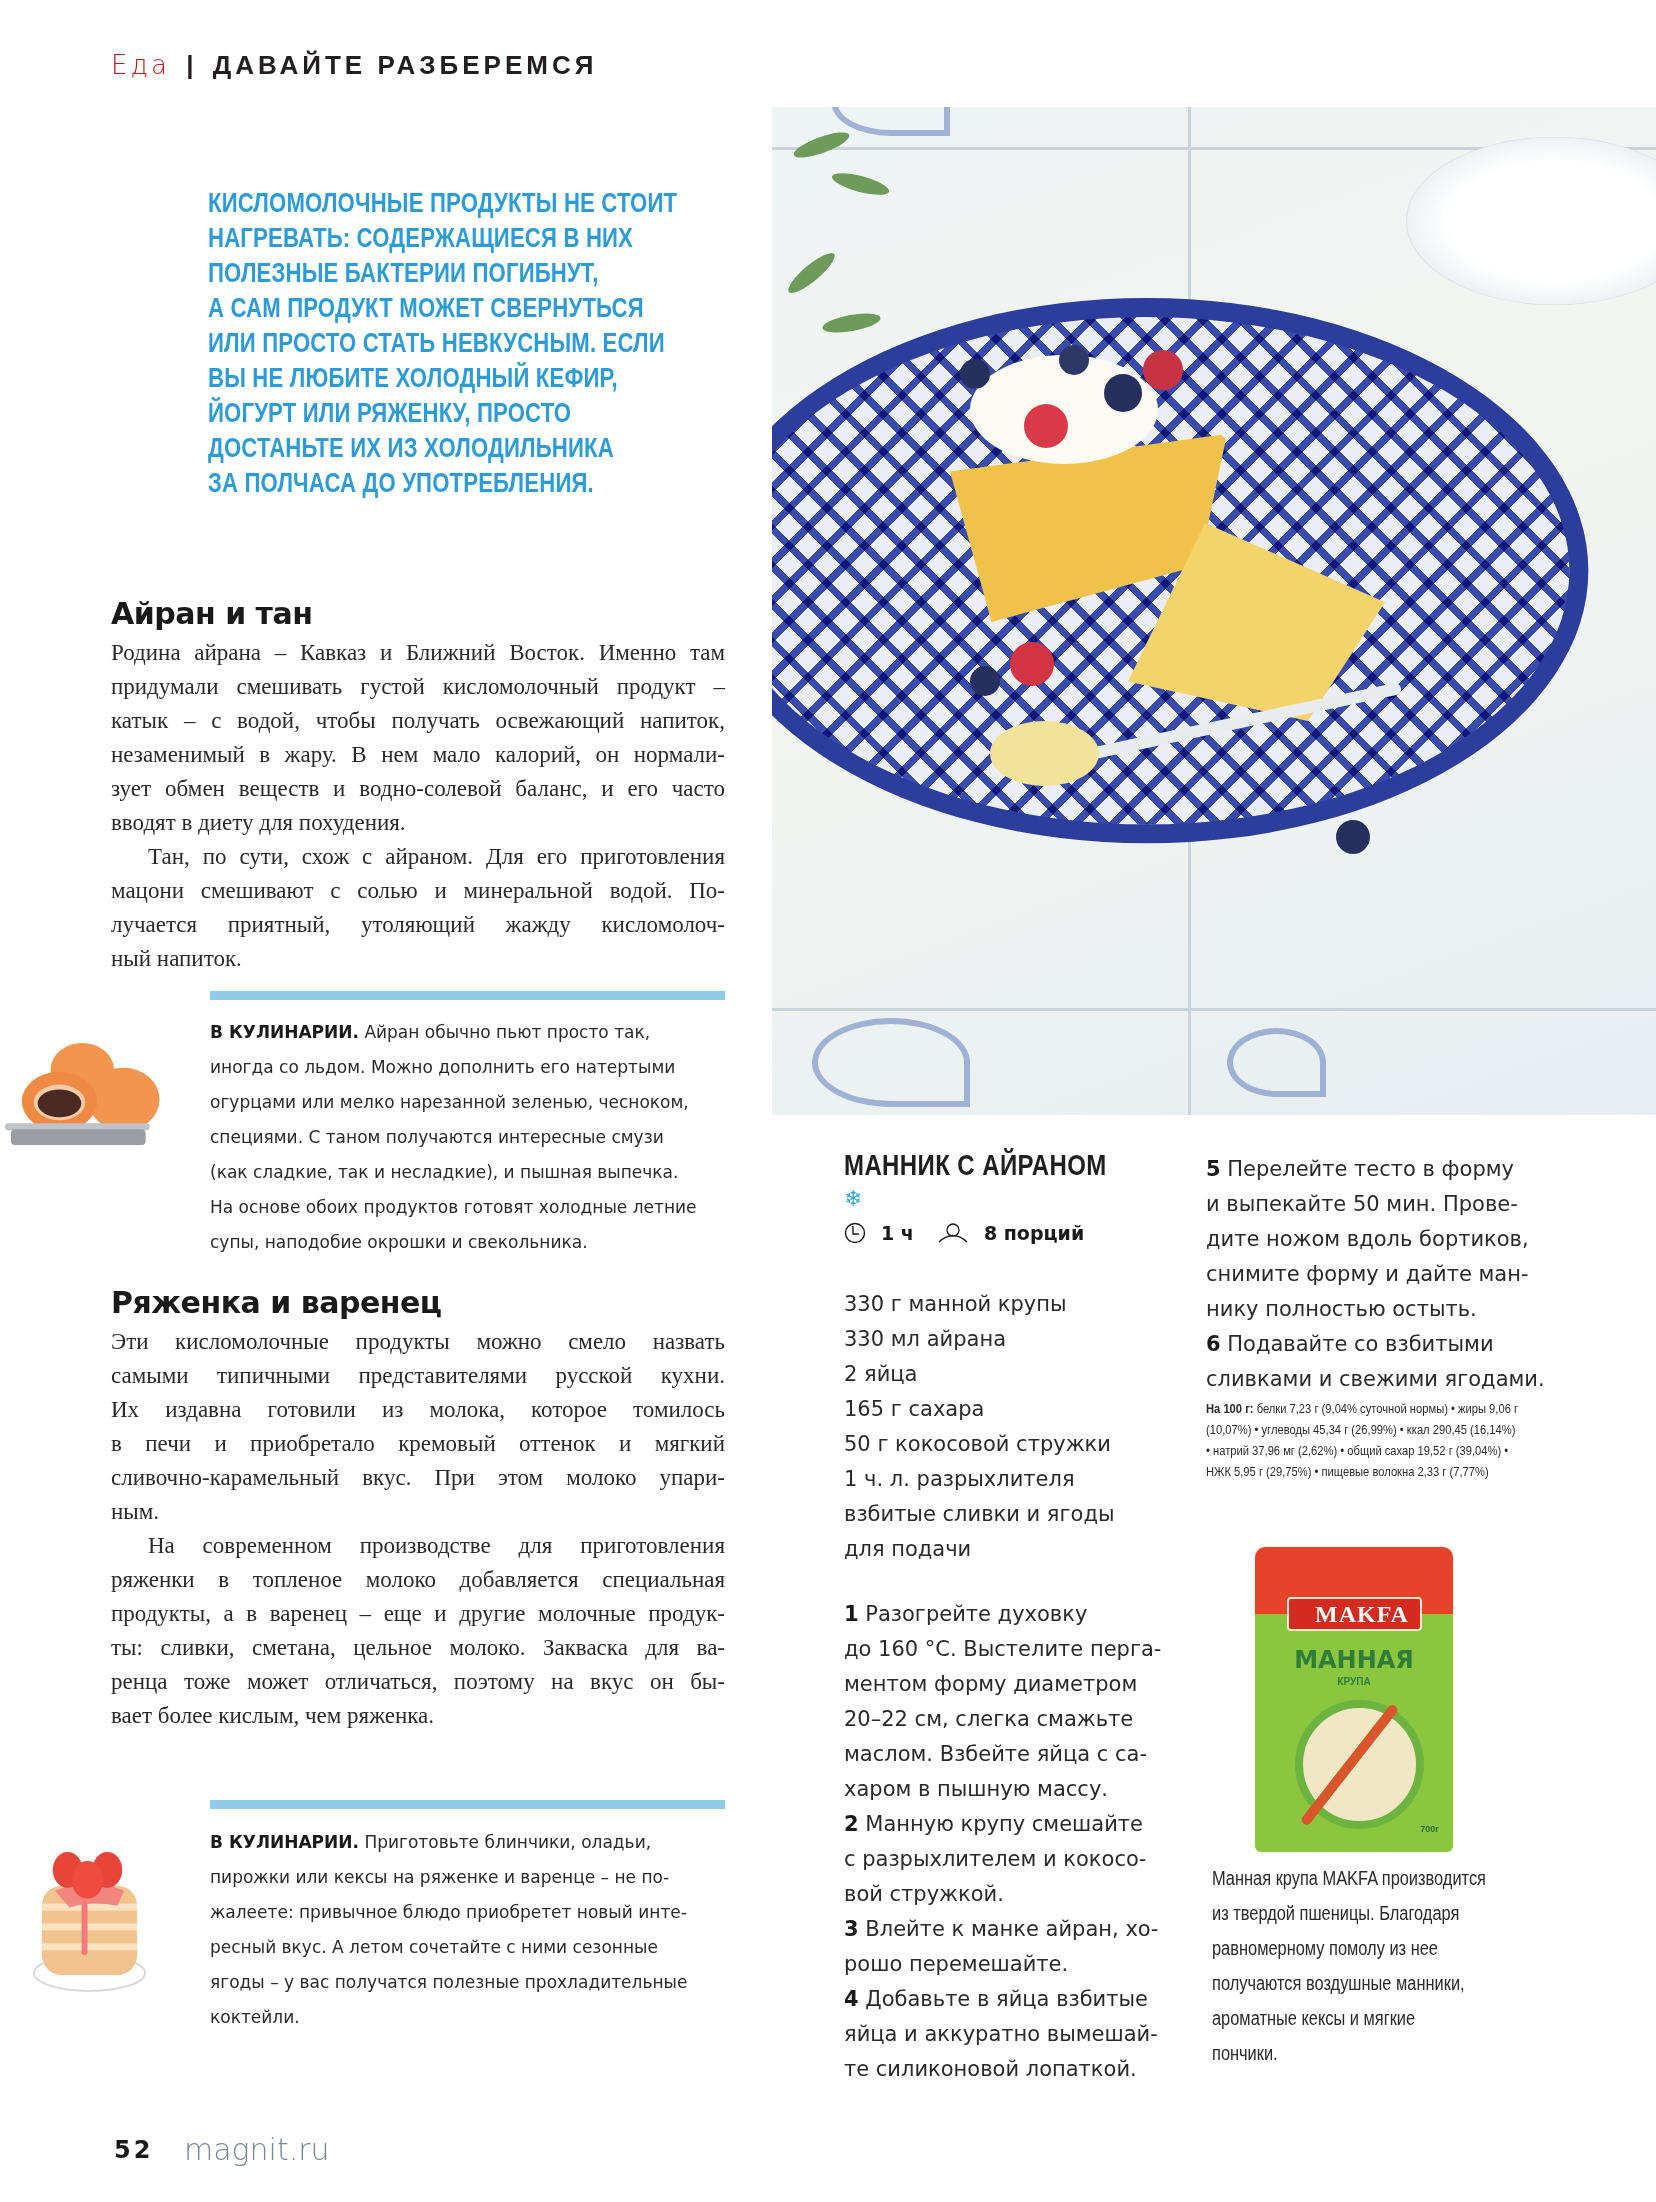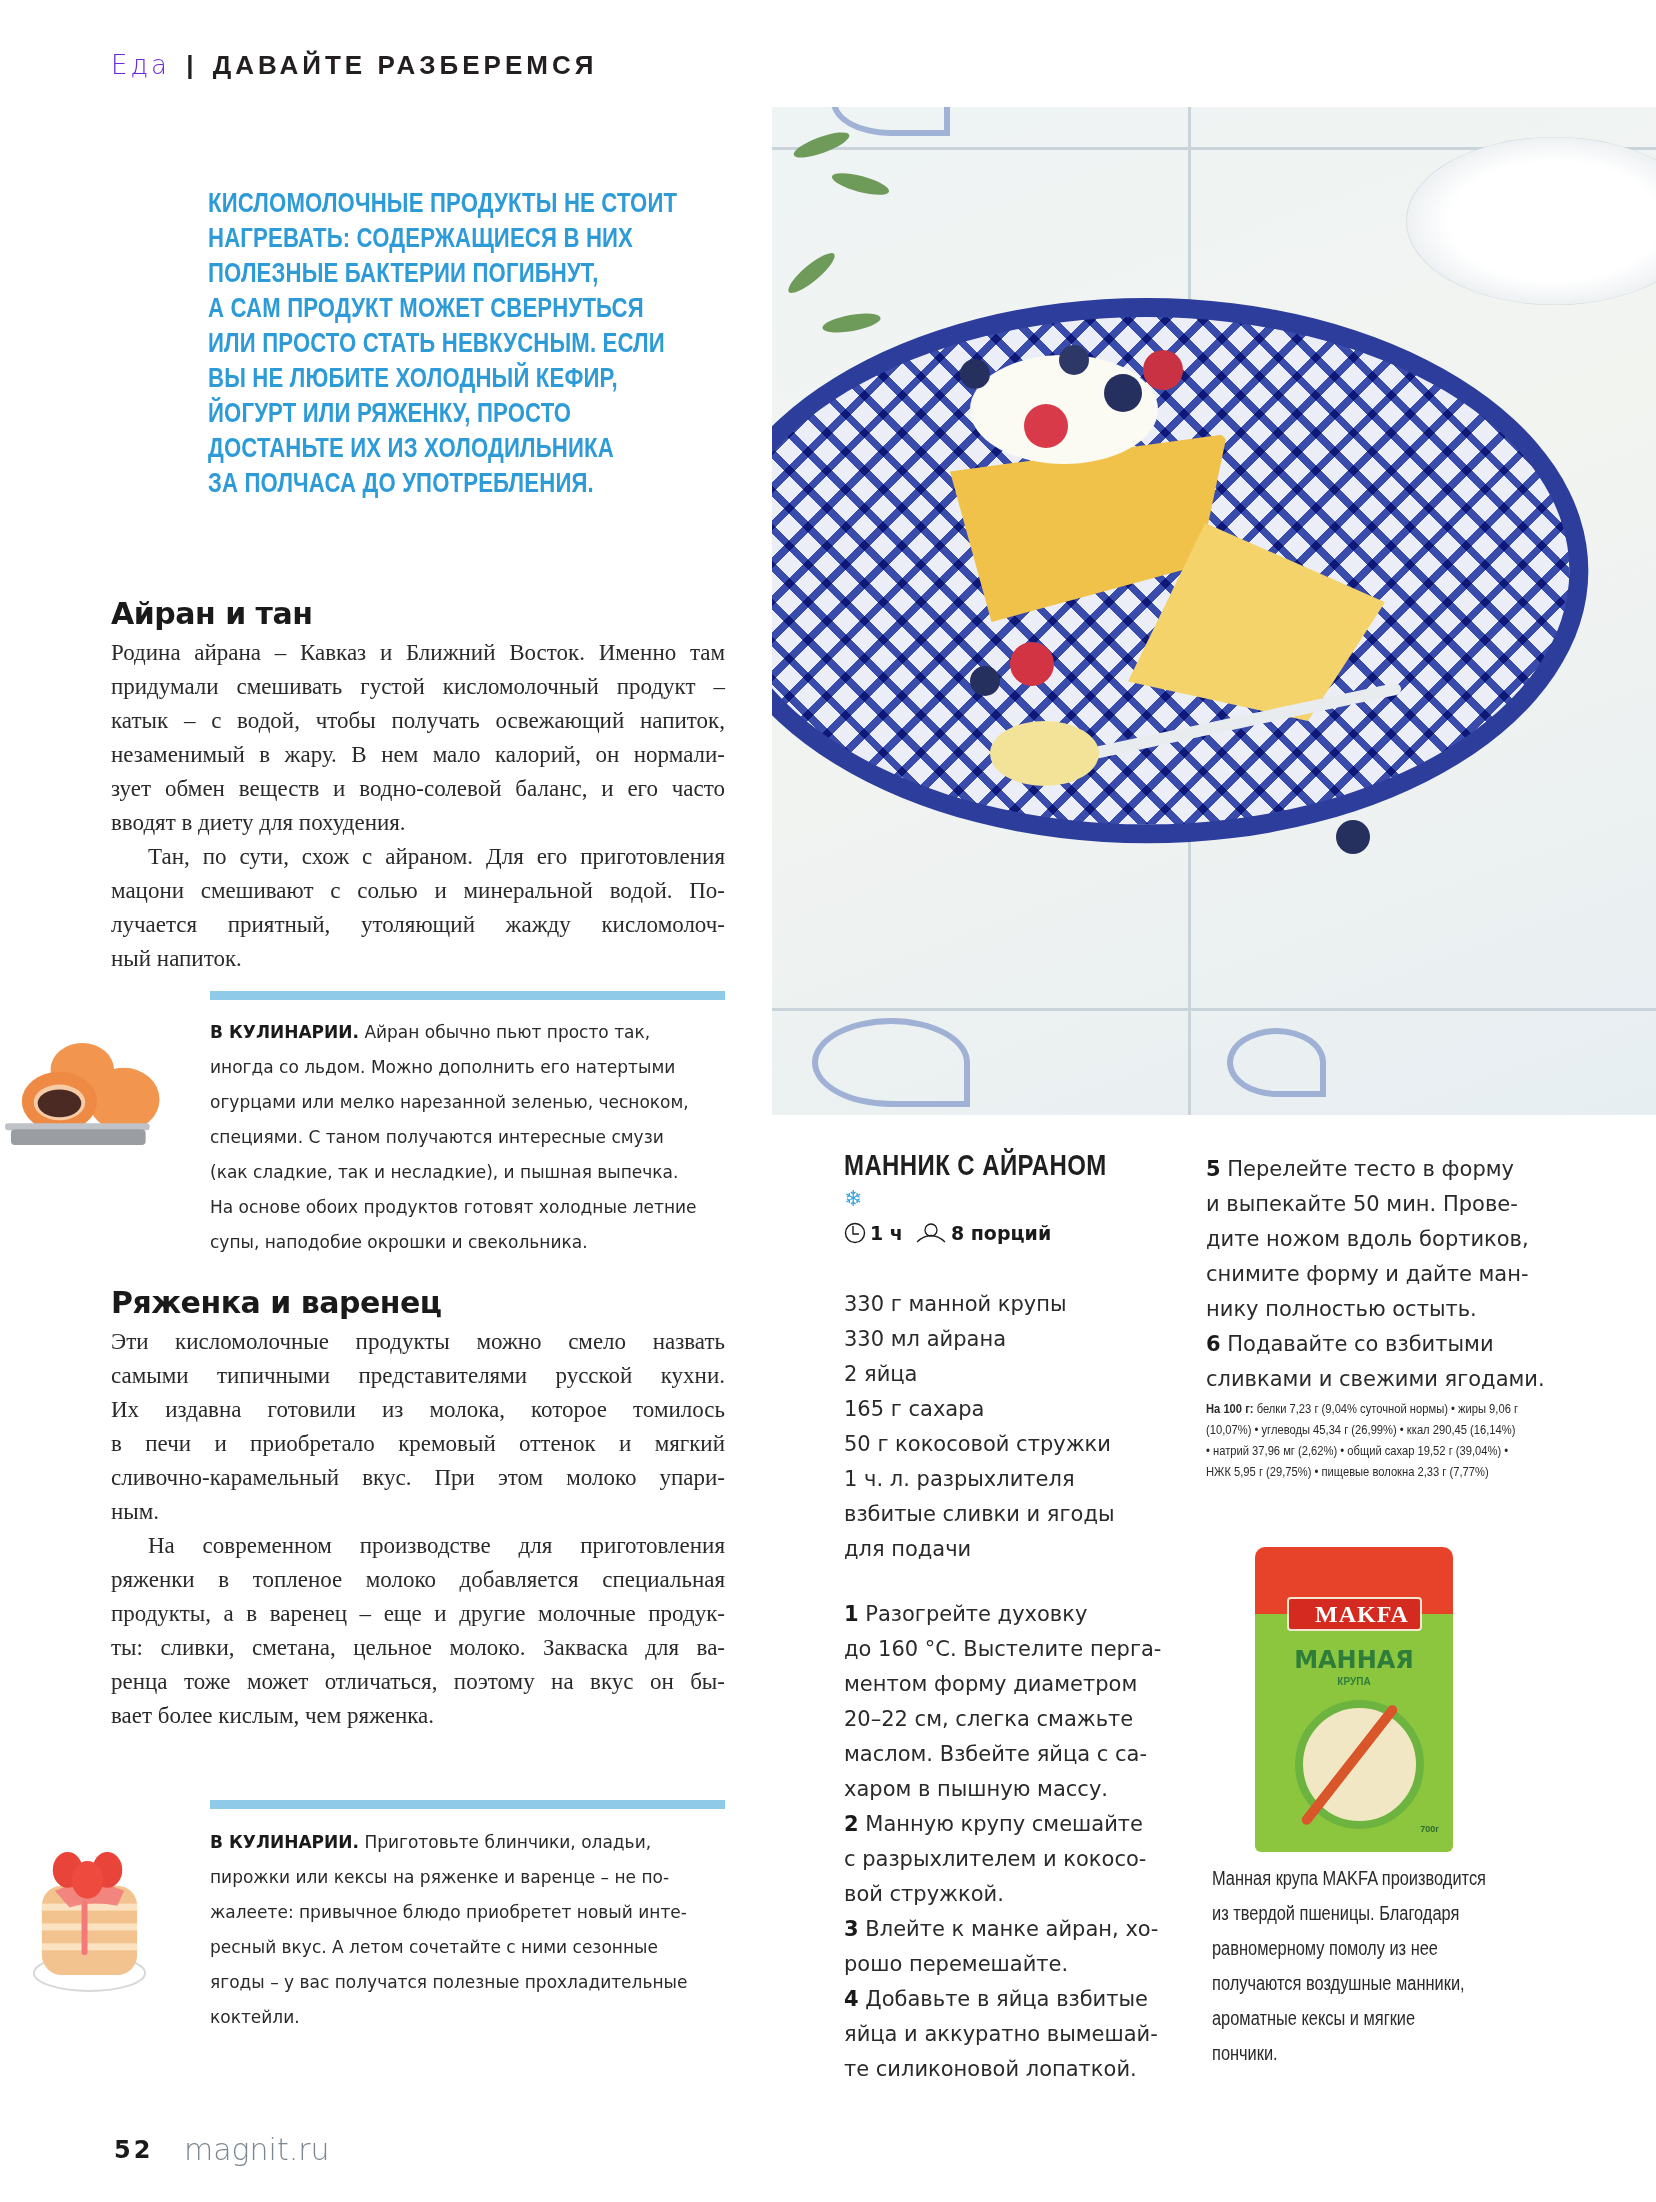--- a/index.html
+++ b/index.html
@@ -2,21 +2,21 @@
 <html><head>
 <meta charset="utf-8">
 <style>
   * { box-sizing: border-box; margin: 0; padding: 0; }
   html, body { width: 1656px; height: 2203px; background: #ffffff; overflow: hidden; }
   body { position: relative; font-family: "Liberation Sans", sans-serif; color: #231f20; }
   .abs { position: absolute; }
 
   
   .hdr { left: 111px; top: 50px; font-size: 26px; letter-spacing: 3px; white-space: nowrap; }
-  .hdr .sec { font-family: "DejaVu Sans", sans-serif; font-weight: 300; color: #6d28d9; }
+  .hdr .sec { font-family: "DejaVu Sans", sans-serif; font-weight: 300; color: #b91c1c; }
   .hdr .bar { font-weight: 700; margin: 0 6px; color: #231f20; }
   .hdr .ttl { font-weight: 700; letter-spacing: 4px; color: #231f20; }
 
   
   .pq { left: 208px; top: 186px; width: 515px; color: #2d9bd7; font-family: "Liberation Sans", sans-serif;
         font-weight: 700; font-size: 27px; line-height: 35px; text-transform: uppercase; letter-spacing: 0.2px;
         transform: scaleX(0.82); transform-origin: left top; width: 634px; }
   .pq span { display: block; white-space: nowrap; }
 
   
@@ -50,21 +50,21 @@
   .spoon { position: absolute; left: 257px; top: 614px; width: 376px; height: 12px; background: #e9ecef;
            transform: rotate(-12deg); border-radius: 6px; }
   .spoonhead { position: absolute; left: 218px; top: 614px; width: 109px; height: 65px; border-radius: 50%; background: #f2e398; }
   .leaf { position: absolute; width: 59px; height: 16px; border-radius: 50%; background: #6f9b5a; }
   .orn { position: absolute; border: 6px solid #7f96c9; border-radius: 50% 50% 0 50%; opacity: .7; }
 
   
   .rtitle { left: 844px; top: 1148px; font-family: "Liberation Sans", sans-serif; font-weight: 700; font-size: 30px;
             color: #1f1f1f; transform: scaleX(0.8); transform-origin: left top; white-space: nowrap; letter-spacing: 0.5px; }
   .snow { left: 844px; top: 1186px; font-size: 22px; color: #3aa3dc; }
-  .meta { left: 844px; top: 1222px; font-family: "DejaVu Sans", sans-serif; font-weight: 700; font-size: 19px; white-space: nowrap; color: #1a1a1a; display: flex; align-items: center; gap: 4px; }
+  .meta { left: 844px; top: 1222px; font-family: "DejaVu Sans", sans-serif; font-weight: 700; font-size: 19px; white-space: nowrap; color: #1a1a1a; display: flex; align-items: center; gap: 15px; }
   .meta svg { vertical-align: middle; }
   .ingr { left: 844px; top: 1287px; font-family: "DejaVu Sans", sans-serif; font-size: 21px; line-height: 35px; color: #2a2a2a; }
   .ingr .ln { display: block; white-space: nowrap; }
   .steps { font-family: "DejaVu Sans", sans-serif; font-size: 21px; line-height: 35px; color: #2a2a2a; }
   .steps .ln { display: block; white-space: nowrap; }
   .steps b { font-weight: 700; color: #1a1a1a; }
   .nutr { left: 1206px; top: 1398px; width: 327px; font-family: "Liberation Sans", sans-serif; font-size: 13px; line-height: 21px; color: #2a2a2a; transform: scaleX(0.86); transform-origin: left top; width: 396px; }
   .nutr .ln { display: block; white-space: nowrap; }
   .nutr b { font-weight: 700; }
 

